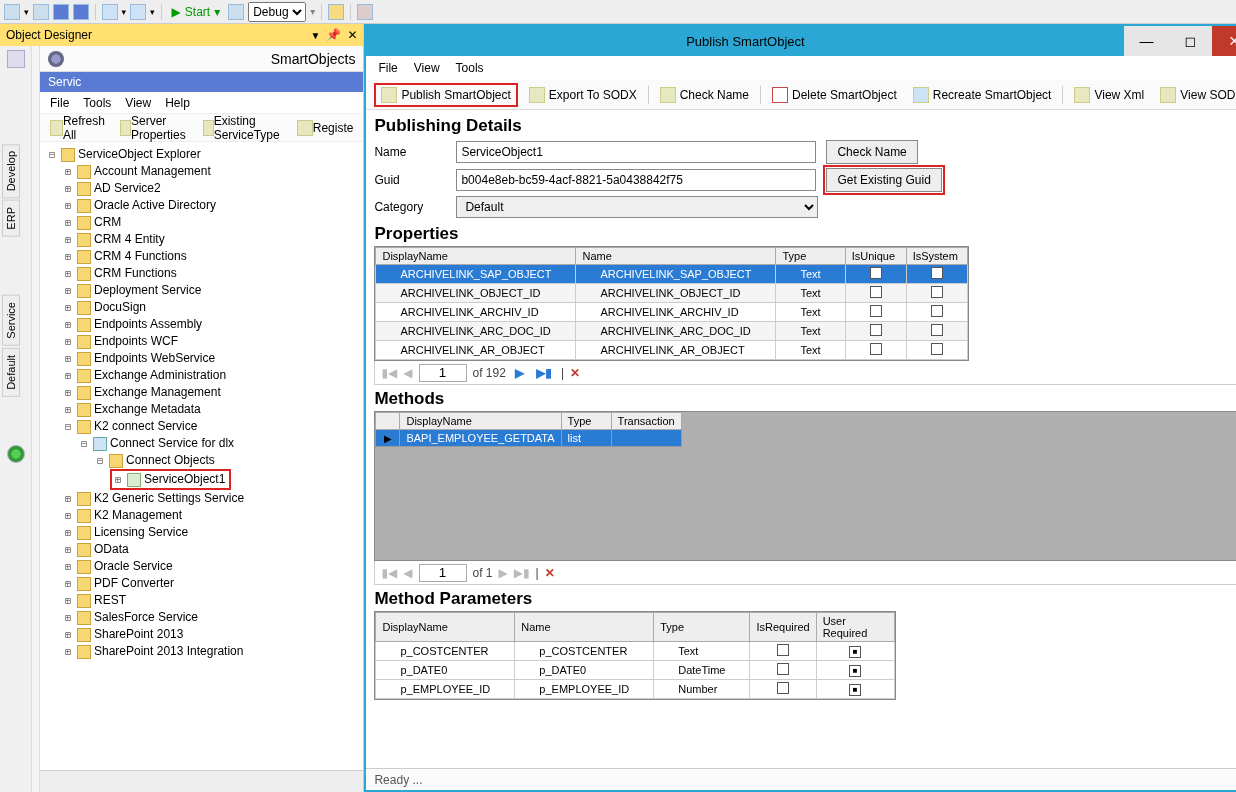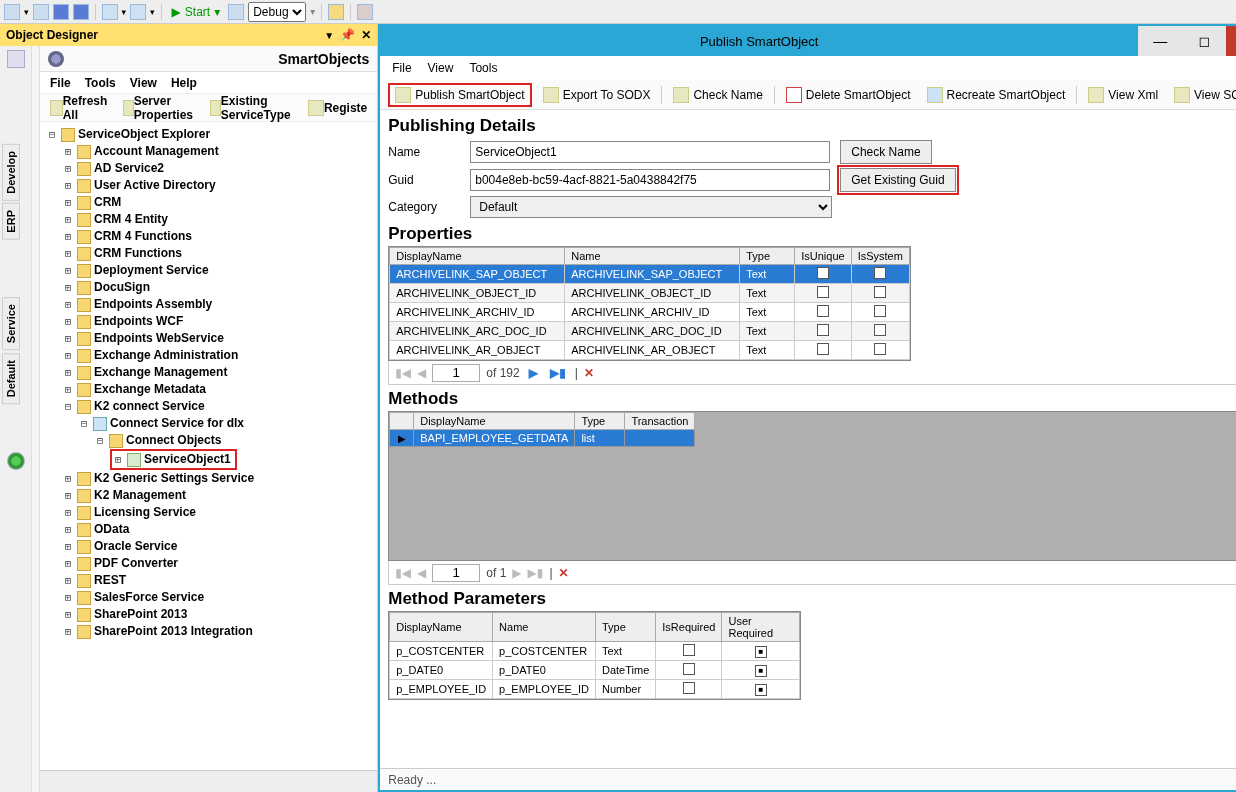--- a/index.html
+++ b/index.html
@@ -10,21 +10,21 @@
   .vs-toolbar { height:24px; background:#eee; border-bottom:1px solid #ccc; display:flex; align-items:center; padding:0 4px; gap:4px; }
   .vs-toolbar .ic { width:16px; height:16px; display:inline-block; background:#cde; border:1px solid #9bd; }
   .vs-toolbar .sep { width:1px; height:16px; background:#ccc; margin:0 2px; }
   .vs-toolbar .btn { display:inline-flex; align-items:center; gap:4px; padding:0 4px; height:20px; }
   .vs-toolbar .start { color:#090; }
   .vs-toolbar select { height:20px; font-size:12px; }
 
   .main { flex:1; display:flex; min-height:0; }
 
   
-  .left { width:438px; display:flex; flex-direction:column; border-right:1px solid #ccc; min-height:0;font-weight:bold; }
+  .left { width:438px; display:flex; flex-direction:column; border-right:1px solid #ccc; min-height:0; }
   .panel-title { background:#ffe070; height:22px; display:flex; align-items:center; padding:0 6px; font-size:12px; gap:6px; }
   .panel-title .spacer { flex:1; }
   .panel-title .dropdown-arrow { font-size:10px; }
   .left-body { flex:1; display:flex; min-height:0; }
   .left-gutter { width:32px; background:#f0f0f0; border-right:1px solid #ddd; display:flex; flex-direction:column; align-items:center; padding-top:4px; gap:8px; }
   .left-gutter .ic { width:18px; height:18px; background:#dde; border:1px solid #aac; }
   .vert-tabs { position:relative; width:28px; }
   .vtab { writing-mode:vertical-rl; transform:rotate(180deg); font-size:11px; padding:6px 2px; background:#eee; border:1px solid #ccc; margin-bottom:2px; white-space:nowrap; }
 
   .tree-wrap { flex:1; display:flex; flex-direction:column; min-height:0; }
@@ -67,21 +67,21 @@
   .formrow input[type=text], .formrow select { height:22px; font-size:12px; padding:0 4px; border:1px solid #888; }
   .formrow .name-inp { width:360px; }
   .formrow .guid-inp { width:360px; }
   .formrow .cat-sel { width:362px; }
   .btn2 { height:24px; padding:0 10px; background:#eee; border:1px solid #888; display:inline-flex; align-items:center; }
   .btn2.redbox { outline:2px solid #d22; outline-offset:1px; }
 
   .grid { border:1px solid #888; background:#fff; font-size:11px; }
   .grid table { border-collapse:collapse; width:auto; }
   .grid th { background:#eee; border:1px solid #aaa; padding:2px 6px; text-align:left; font-weight:normal; }
-  .grid td { border:1px solid #ccc; padding:2px 6px; height:18px; }
+  .grid td { border:1px solid #ccc; padding:2px 24px; height:18px; }
   .grid tr.sel td { background:#2a7bd4; color:#fff; }
   .grid tr.alt td { background:#f4f4f4; }
   .grid .chk { display:inline-block; width:12px; height:12px; border:1px solid #555; background:#fff; }
   .grid .chk.filled::after { content:"■"; font-size:8px; line-height:10px; display:block; text-align:center; }
   .grid-wrap { display:flex; }
 
   .pager { height:24px; border:1px solid #ccc; border-top:none; display:flex; align-items:center; gap:6px; padding:0 6px; color:#444; }
   .pager .nav { color:#2a7bd4; font-weight:bold; padding:0 3px; }
   .pager .dis { color:#bbb; }
   .pager input { width:48px; height:18px; text-align:center; border:1px solid #aaa; }
@@ -154,20 +154,21 @@
           <span class="ic" style="background:radial-gradient(circle,#5c5 40%,#393 42%);border-radius:50%;"></span>
         </div>
 
         <div style="width:8px;background:#f5f5f5;border-right:1px solid #ddd;"></div>
 
         <div class="tree-wrap">
           <div class="smart-header">
             <span class="gear"></span>
             <span style="flex:1;text-align:right;font-size:14px;">SmartObjects</span>
           </div>
+          <div style="background:#5a7bd4;height:20px;display:flex;align-items:center;padding:0 8px;color:#fff;">Servic</div>
           <div class="smart-menu">
             <span>File</span>
             <span>Tools</span>
             <span>View</span>
             <span>Help</span>
           </div>
           <div class="smart-toolbar">
             <span class="tbtn">
                 <span class="ic"></span>
                 <span>Refresh All</span>
@@ -204,21 +205,21 @@
                   <div class="row">
                     <span class="tw">⊞</span>
                     <span class="ic folder"></span>
                     <span>AD Service2</span>
                   </div>
                 </li>
                 <li>
                   <div class="row">
                     <span class="tw">⊞</span>
                     <span class="ic folder"></span>
-                    <span>User Active Directory</span>
+                    <span>Oracle Active Directory</span>
                   </div>
                 </li>
                 <li>
                   <div class="row">
                     <span class="tw">⊞</span>
                     <span class="ic folder"></span>
                     <span>CRM</span>
                   </div>
                 </li>
                 <li>

